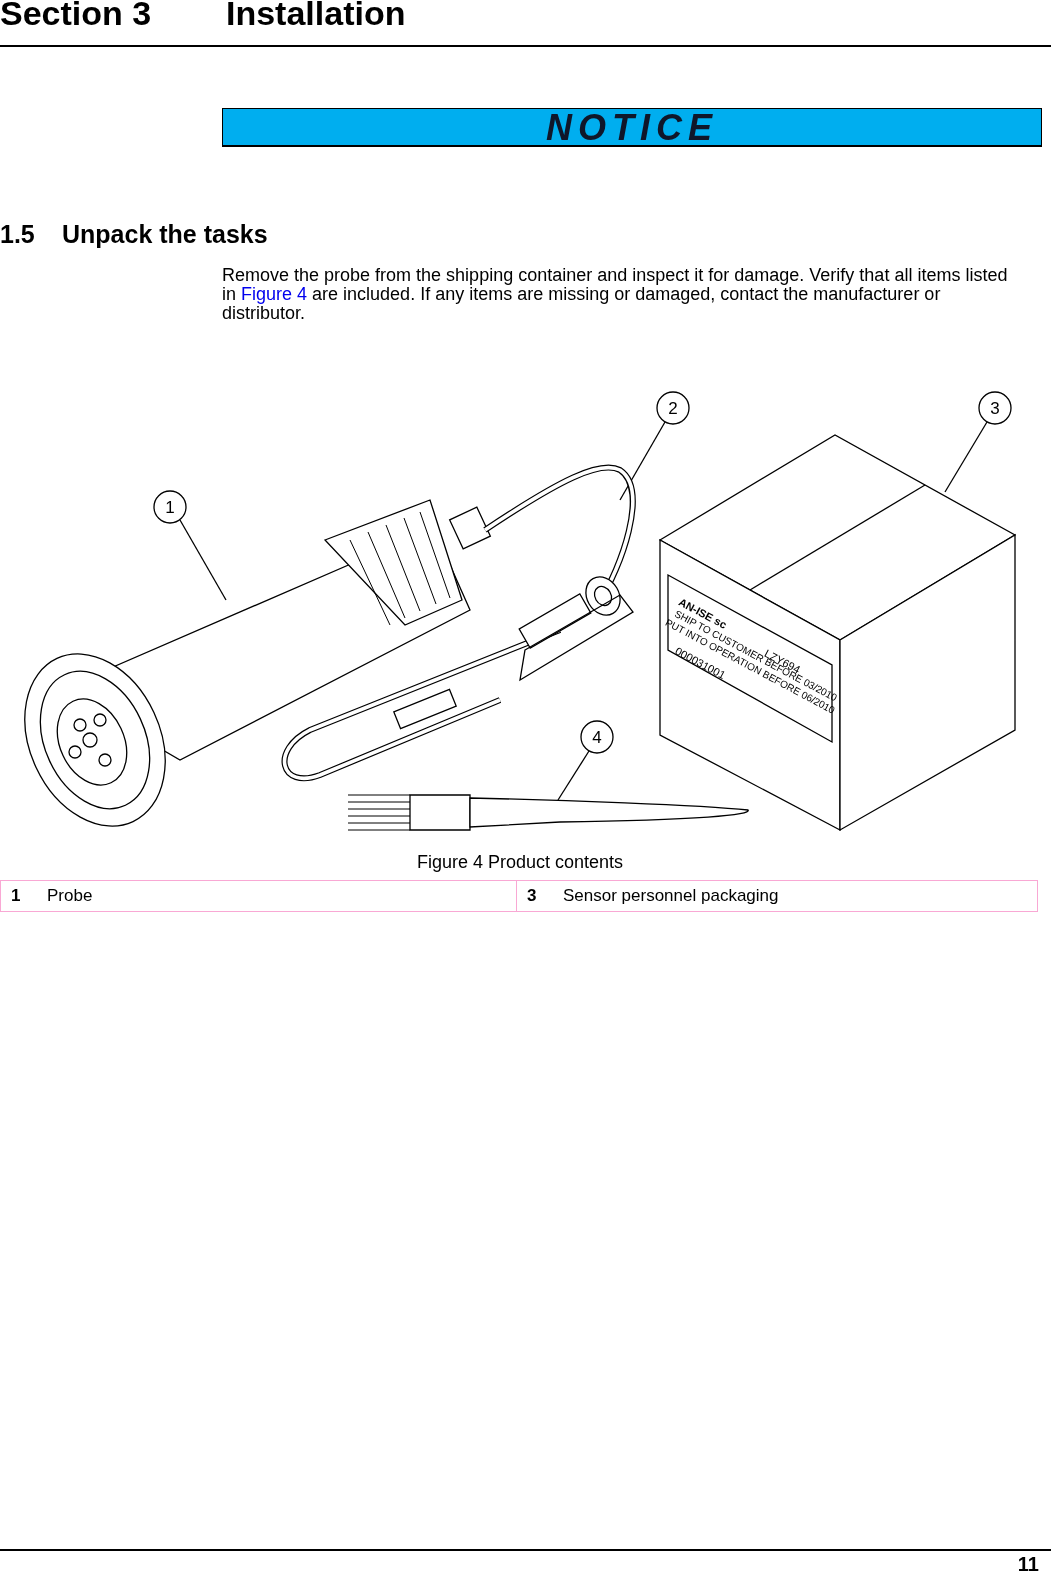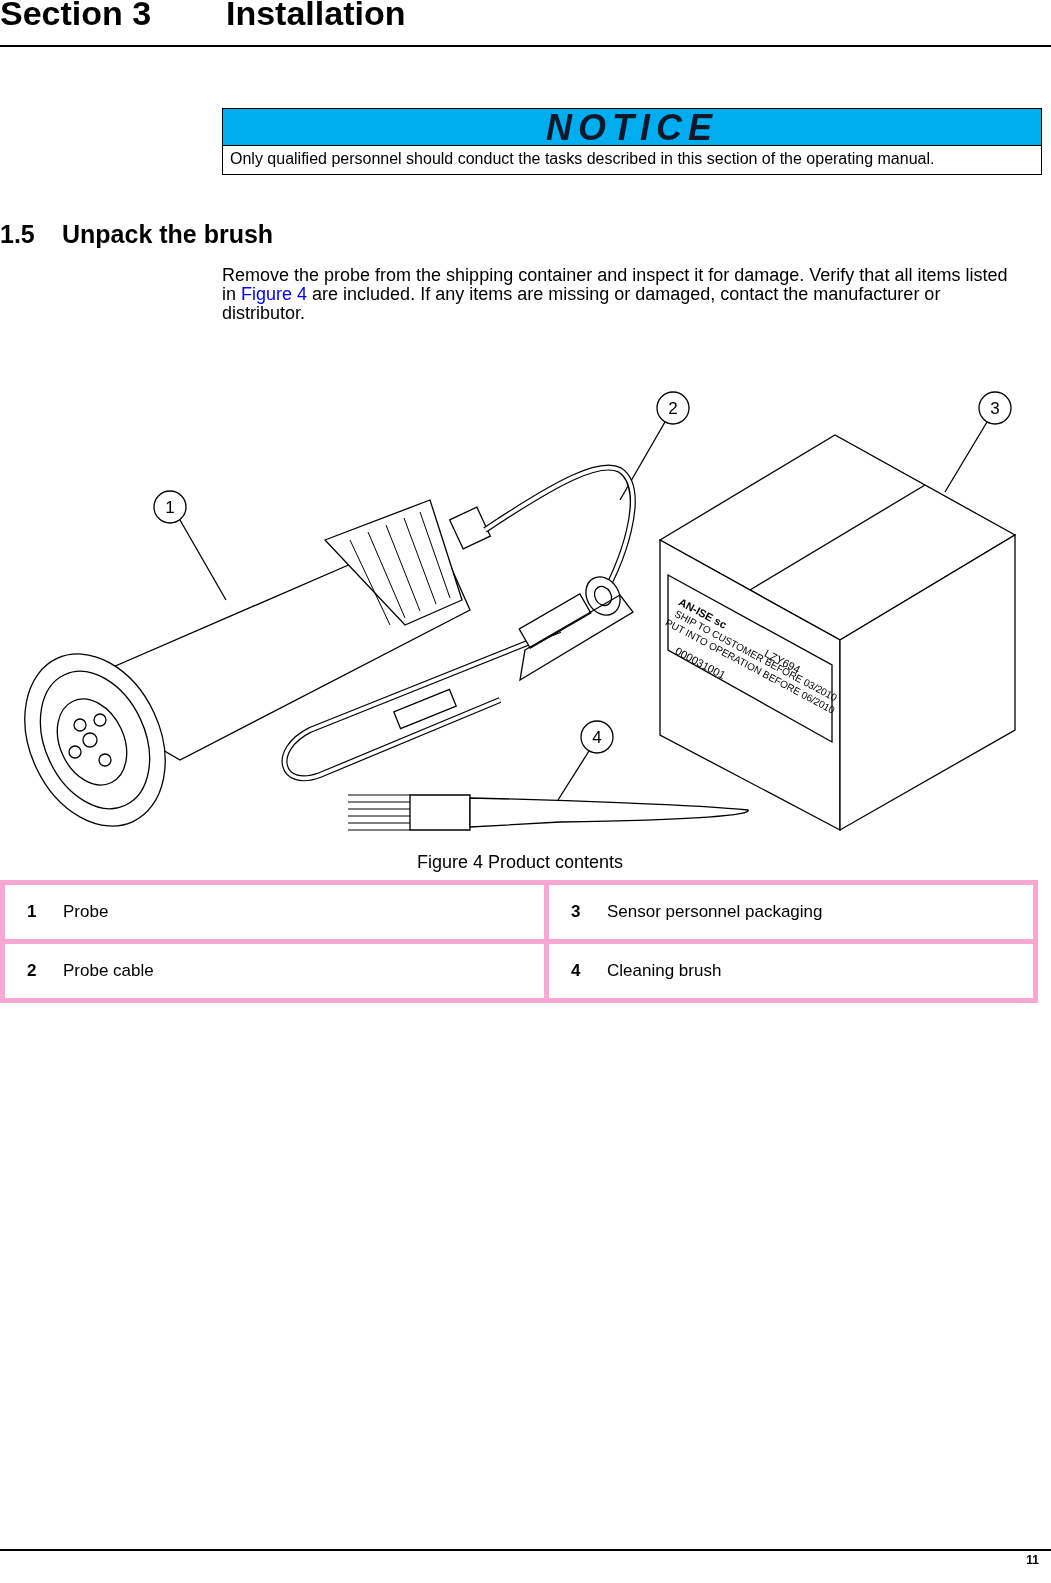--- a/index.html
+++ b/index.html
@@ -10,40 +10,39 @@
   .notice{position:absolute;left:222px;top:108px;width:818px;border:1px solid #000;}
   .notice-head{background:#00aeef;color:#0f172a;text-align:center;font-size:36px;font-weight:bold;font-style:italic;letter-spacing:6px;height:36px;line-height:38px;border-bottom:1px solid #000;}
   .notice-body{font-size:16px;line-height:22px;padding:2px 7px 4px 7px;}
   .sub-title{position:absolute;left:0;top:220px;font-size:25px;font-weight:bold;white-space:nowrap;}
   .sub-title .num{display:inline-block;width:62px;}
   .para{position:absolute;left:222px;top:266px;width:800px;font-size:18px;line-height:19px;}
   .link{color:#0000ee;}
   .figure{position:absolute;left:0;top:380px;width:1051px;height:470px;}
   .caption{position:absolute;left:0;width:1040px;top:852px;text-align:center;font-size:18px;}
   table.legend{position:absolute;left:0;top:880px;width:1038px;border-collapse:collapse;font-size:17px;}
-  table.legend td{border:5px solid #f9a8d4;height:30px;padding:12px;}
+  table.legend td{border:1px solid #f9a8d4;height:30px;padding:0;}
   table.legend td .n{display:inline-block;width:36px;padding-left:10px;font-weight:bold;}
   .foot-rule{position:absolute;left:0;top:1549px;width:1051px;height:2px;background:#000;}
-  .page-num{position:absolute;right:12px;top:1553px;font-size:12px;font-weight:bold;}
+  .page-num{position:absolute;right:12px;top:1553px;font-size:20px;font-weight:bold;}
 </style>
 </head>
 <body>
 
 <div class="section-title">
   <span class="num">Section 3</span><span>Installation</span>
 </div>
 <div class="title-rule"></div>
 
 <div class="notice">
   <div class="notice-head">NOTICE</div>
-  <div class="notice-body">Only qualified personnel should conduct the tasks described in this section of the operating manual.</div>
 </div>
 
 <div class="sub-title">
-  <span class="num">1.5</span><span>Unpack the brush</span>
+  <span class="num">1.5</span><span>Unpack the tasks</span>
 </div>
 
 <div class="para"><span>Remove the probe from the shipping container and inspect it for damage. Verify that all items listed in </span><span class="link">Figure 4</span><span> are included. If any items are missing or damaged, contact the manufacturer or distributor.</span></div>
 
 <div class="figure">
   <svg width="1051" height="470" viewBox="0 380 1051 470" xmlns="http://www.w3.org/2000/svg" fill="none" stroke="#000" stroke-width="1.3">
 
     <g>
       <circle cx="170" cy="507" r="16" fill="#fff"></circle>
       <line x1="180" y1="520" x2="226" y2="600"></line>
@@ -124,21 +123,17 @@
 </div>
 
 <div class="caption">Figure 4 Product contents</div>
 
 <table class="legend">
   <tbody>
       <tr>
     <td style="width:515px"><span class="n">1</span><span>Probe</span></td>
     <td><span class="n">3</span><span>Sensor personnel packaging</span></td>
   </tr>
-  <tr>
-    <td><span class="n">2</span><span>Probe cable</span></td>
-    <td><span class="n">4</span><span>Cleaning brush</span></td>
-  </tr>
 </tbody>
   </table>
 
 <div class="foot-rule"></div>
 <div class="page-num">11</div>
 
 </body></html>

